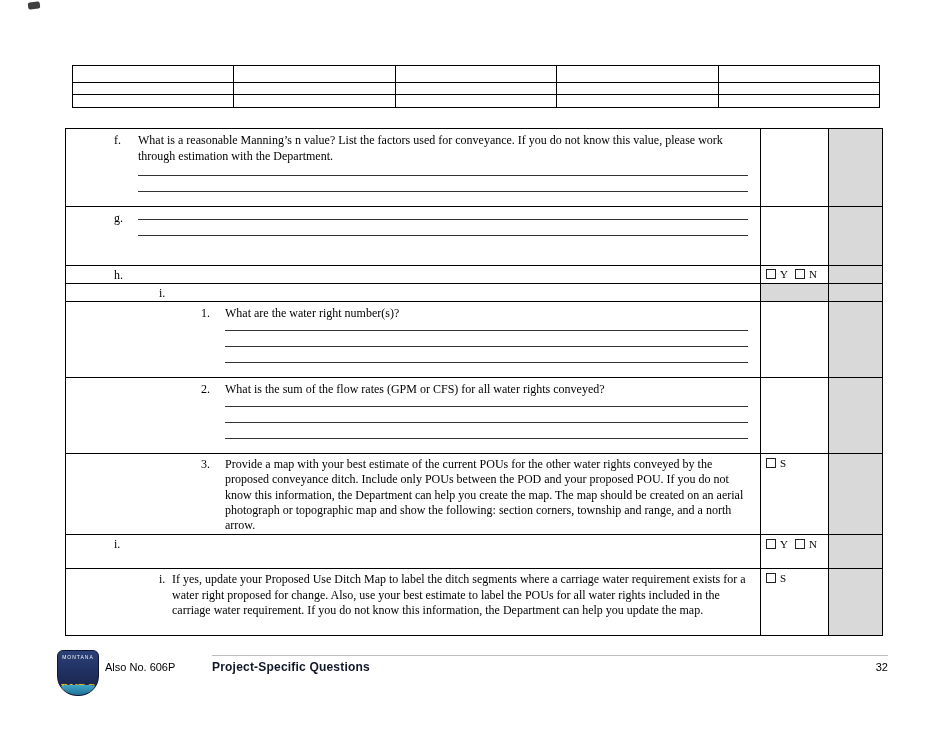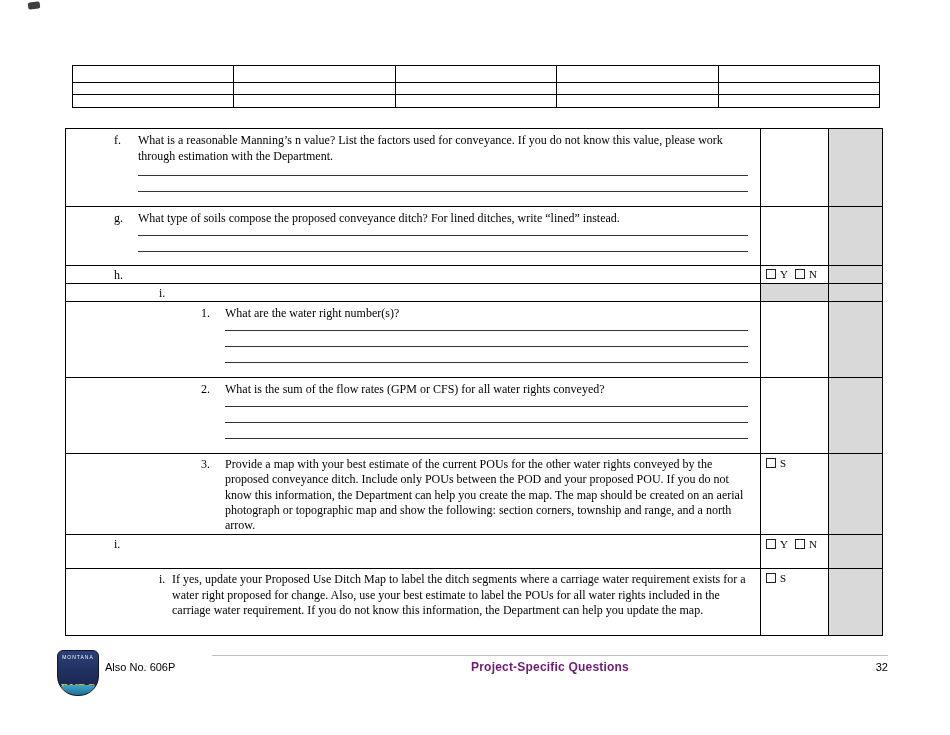--- a/index.html
+++ b/index.html
@@ -44,21 +44,21 @@
 
   .rq3 .c-text{line-height:1.28;padding-top:3px;}
   .rii .c-text{padding-top:3px;}
   .ri .c-text{padding-top:2px;}
   .rh .c-text{padding-top:2px;}
   .rh .c-ans,.riy .c-ans{padding-top:2px;}
 
   
   .footer-line{position:absolute;left:212px;top:655px;width:676px;height:1px;background:#bdbdbd;}
   .footer-formno{position:absolute;left:105px;top:661px;font-family:"Liberation Sans",sans-serif;font-size:11px;color:#000;}
-  .footer-title{position:absolute;left:212px;top:660px;width:676px;text-align:center;font-family:"Liberation Sans",sans-serif;font-weight:bold;font-size:12px;color:#701a75;letter-spacing:.2px;}
+  .footer-title{position:absolute;left:212px;top:660px;width:676px;text-align:left;font-family:"Liberation Sans",sans-serif;font-weight:bold;font-size:12px;color:#0f172a;letter-spacing:.2px;}
   .footer-page{position:absolute;left:850px;top:661px;width:38px;text-align:right;font-family:"Liberation Sans",sans-serif;font-size:11px;color:#000;}
 
   .logo{position:absolute;left:57px;top:650px;width:42px;height:48px;}
   .logo-shield{width:42px;height:46px;background:linear-gradient(#2b4078,#141f45);border:1px solid #0e1733;border-radius:6px 6px 20px 20px;box-sizing:border-box;overflow:hidden;position:relative;}
   .logo-top{font-family:"Liberation Sans",sans-serif;font-size:5px;color:#f5f5f5;text-align:center;letter-spacing:1px;padding-top:3px;}
   .logo-main{font-family:"Liberation Serif",serif;font-weight:bold;font-size:12px;color:#e8c23a;text-align:center;margin-top:21px;text-shadow:0 0 1px #7a5c00;}
   .logo-wave{position:absolute;bottom:0;left:0;right:0;height:10px;background:linear-gradient(#3fa9c9,#1f6e96);border-radius:50% 50% 18px 18px / 60% 60% 14px 14px;}
 </style>
 </head>
 <body>
@@ -105,21 +105,20 @@
         </div>
       </div>
       <div class="c-ans"></div>
       <div class="c-gray"></div>
     </div>
 
     <div class="row" style="height:59px">
       <div class="c-text lvl1">
         <span class="lbl">g.</span>
         <div class="txt">
-          <div class="qt">What type of soils compose the proposed conveyance ditch? For lined ditches, write “lined” instead.</div>
           <div class="wline short-b"></div>
           <div class="wline"></div>
         </div>
       </div>
       <div class="c-ans"></div>
       <div class="c-gray"></div>
     </div>
 
     <div class="row rh" style="height:18px">
       <div class="c-text lvl1">

